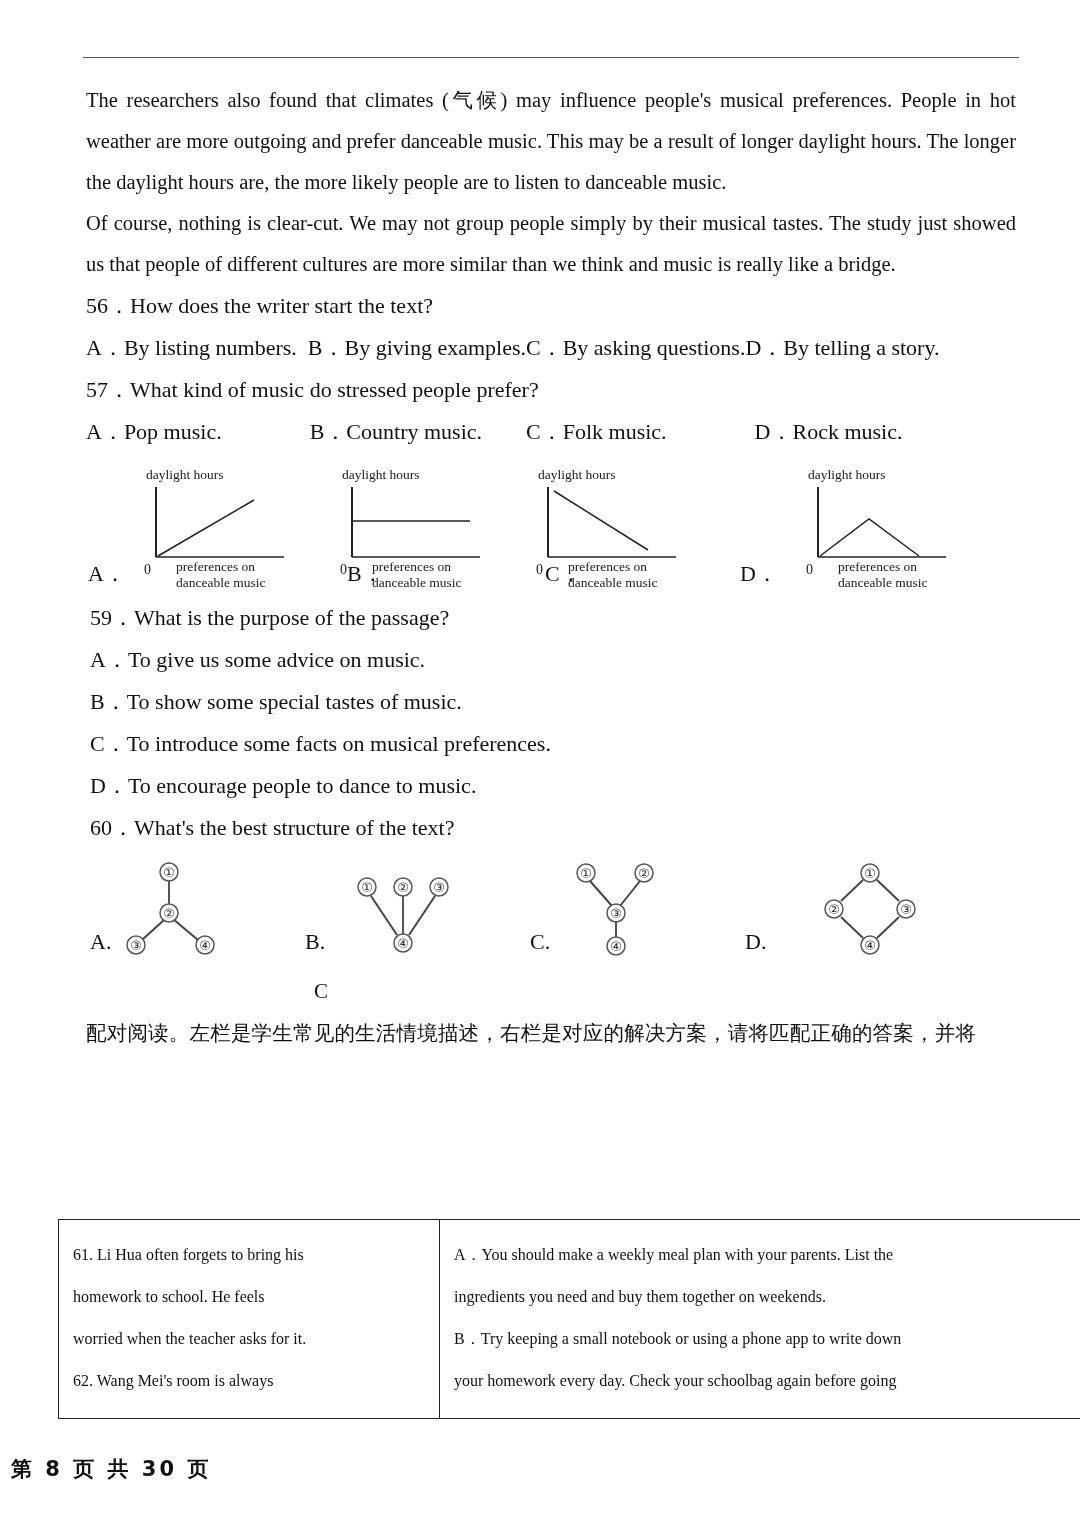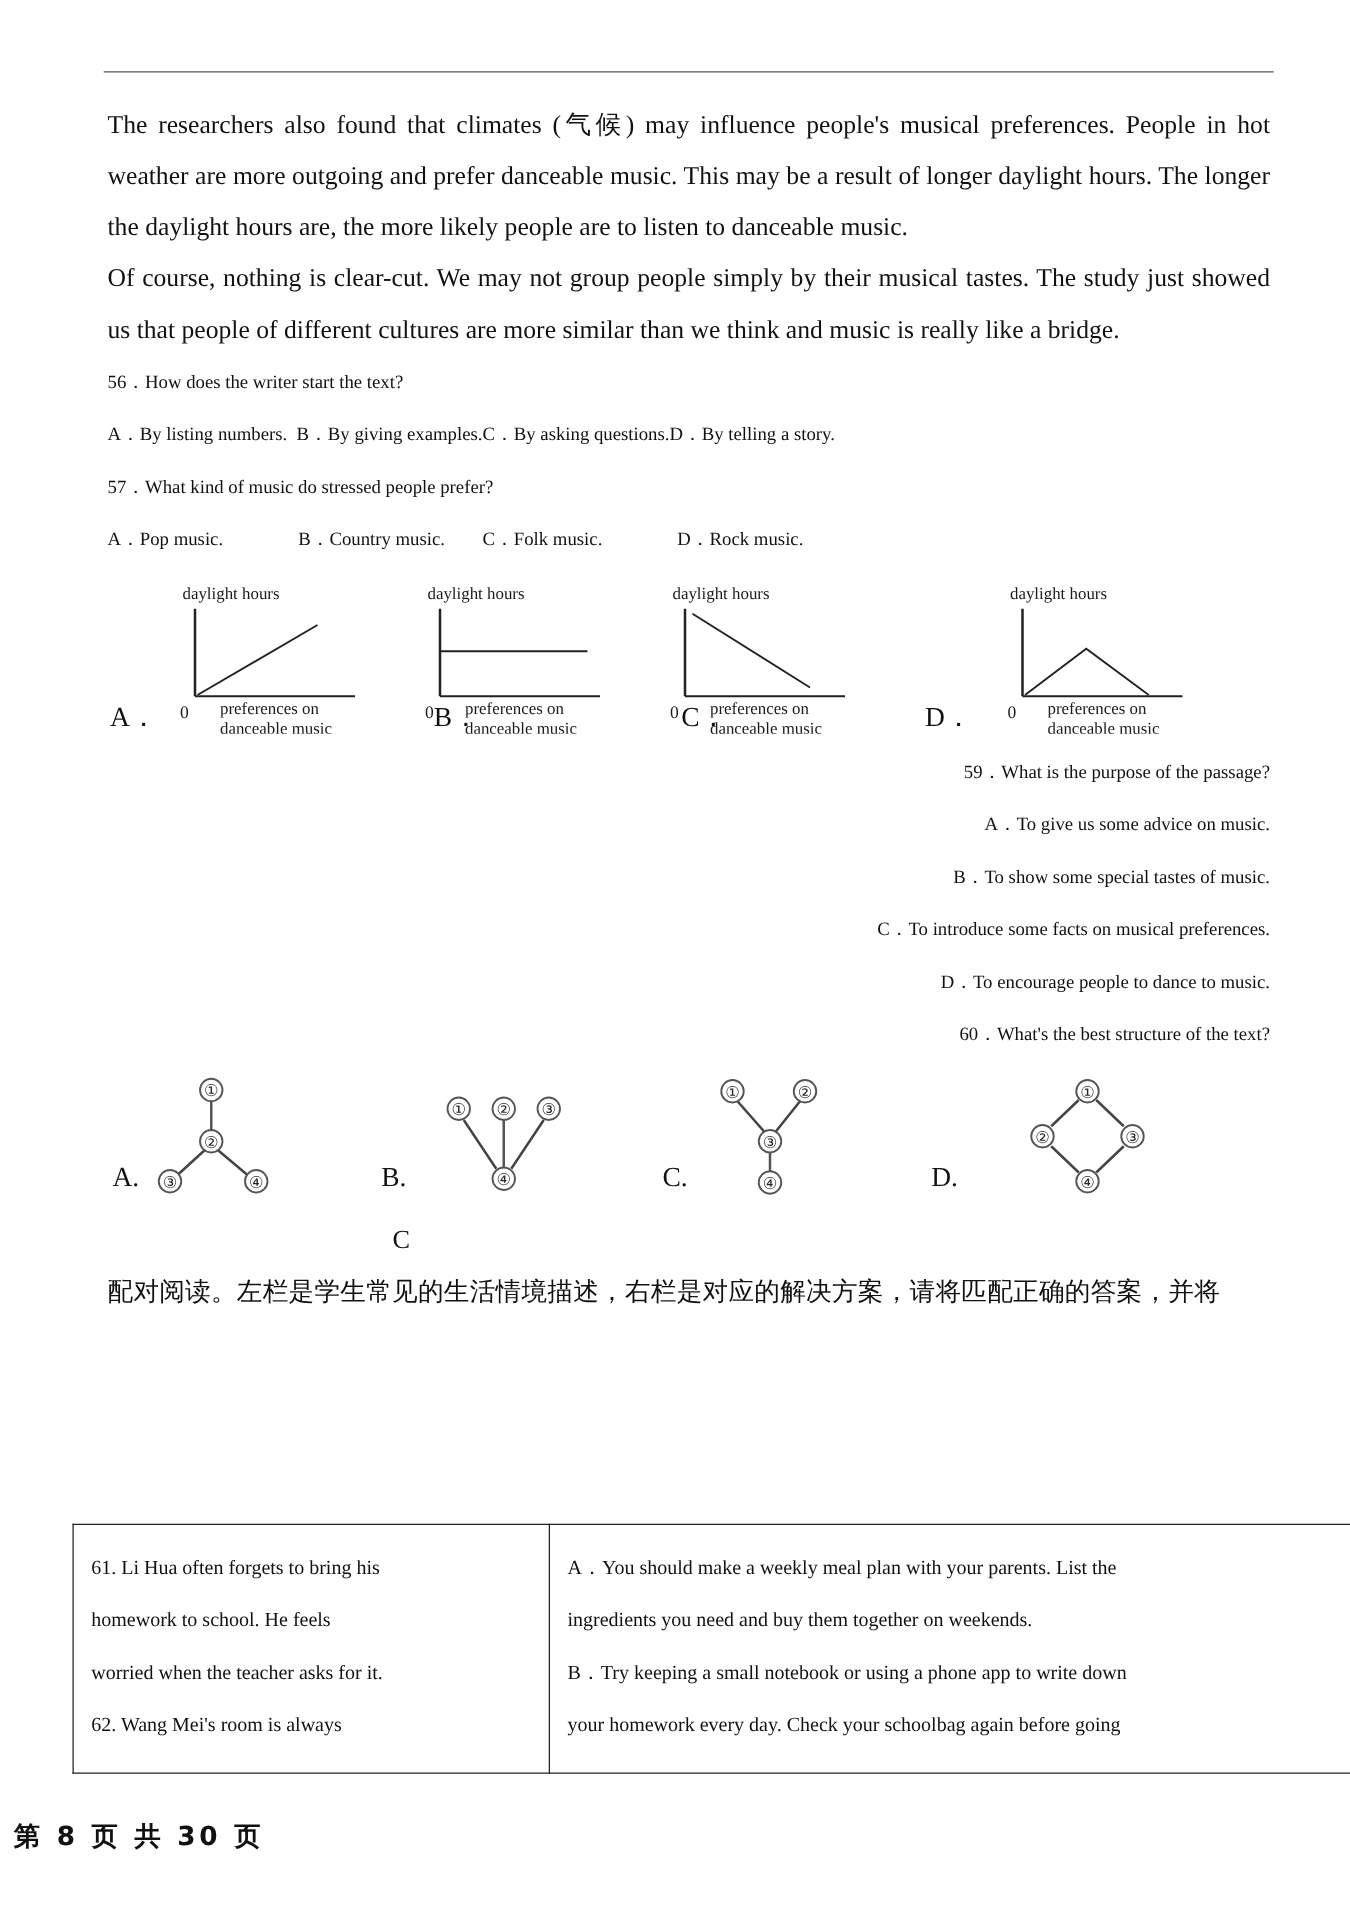--- a/index.html
+++ b/index.html
@@ -37,32 +37,31 @@
   }
   p.para {
     margin: 0 0 0 0;
     font-size: 20.5px;
     line-height: 41px;
     text-align: justify;
     text-justify: inter-word;
     text-indent: 0;
   }
   .qline {
-    font-size: 15px;
+    font-size: 22px;
     line-height: 42px;
     margin: 0;
     white-space: pre;
   }
   .qline.wrap {
     white-space: normal;
     text-align: justify;
   }
   .indent-q {
     padding-left: 4px;
-    text-align: right;
   }
   
   .graph-row {
     position: relative;
     height: 140px;
     margin-top: 4px;
   }
   .graph-unit {
     position: absolute;
     top: 0;

